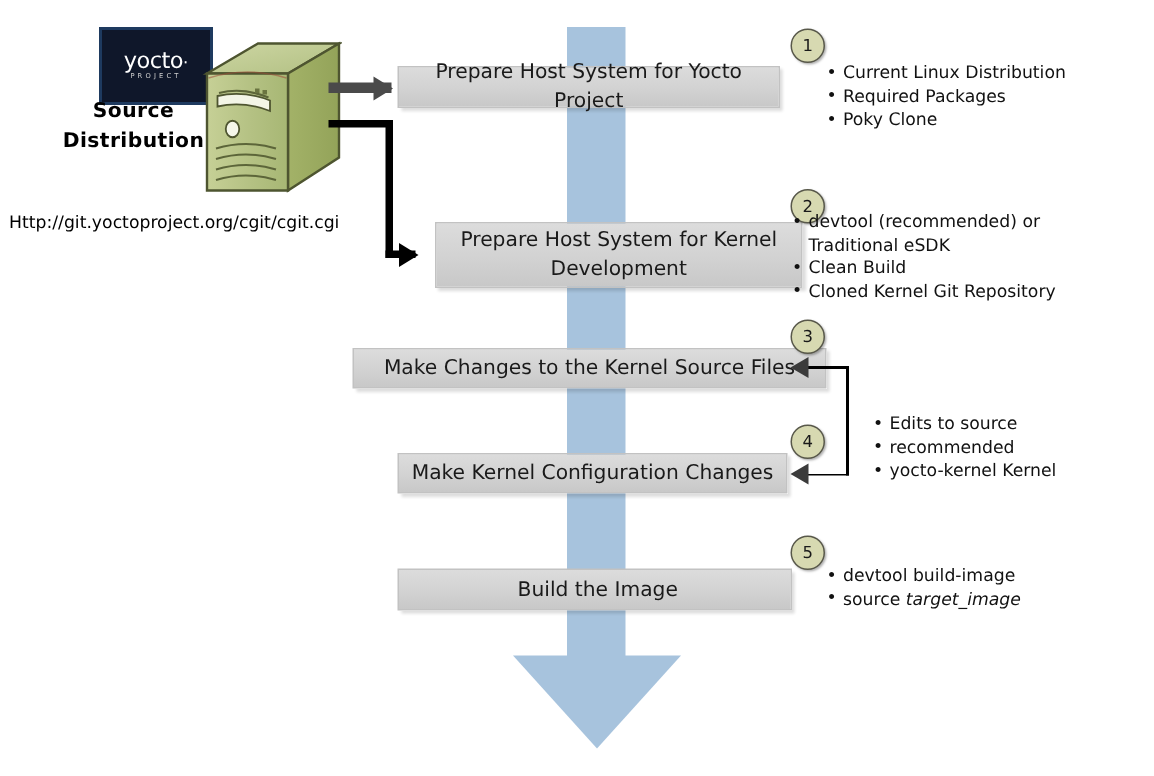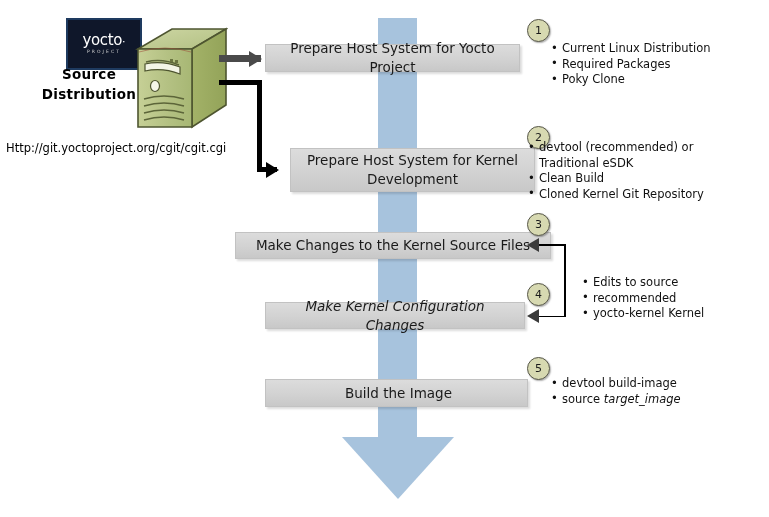--- a/index.html
+++ b/index.html
@@ -274,21 +274,21 @@
     <div class="bline">Cloned Kernel Git Repository</div>
   </div>
 
   <div class="pbox" style="left:235px; top:232px; width:316px; height:27px;">
     <span>Make Changes to the Kernel Source Files</span>
   </div>
   <div class="step-circle" style="left:527px; top:213px;">
     <span>3</span>
   </div>
 
-  <div class="pbox" style="left:265px; top:302px; width:260px; height:27px;font-style:italic;">
+  <div class="pbox" style="left:265px; top:302px; width:260px; height:27px;">
     <span>Make Kernel Configuration Changes</span>
   </div>
   <div class="step-circle" style="left:527px; top:283px;">
     <span>4</span>
   </div>
 
   <div class="hline" style="left:533px; top:244px; width:33px; height:1.6px;"></div>
   <div class="vline" style="left:564px; top:244px; width:1.6px; height:73px;"></div>
   <div class="hline" style="left:533px; top:315.5px; width:33px; height:1.6px;"></div>
   <div class="arrow-left" style="left:527px; top:238px;"></div>

